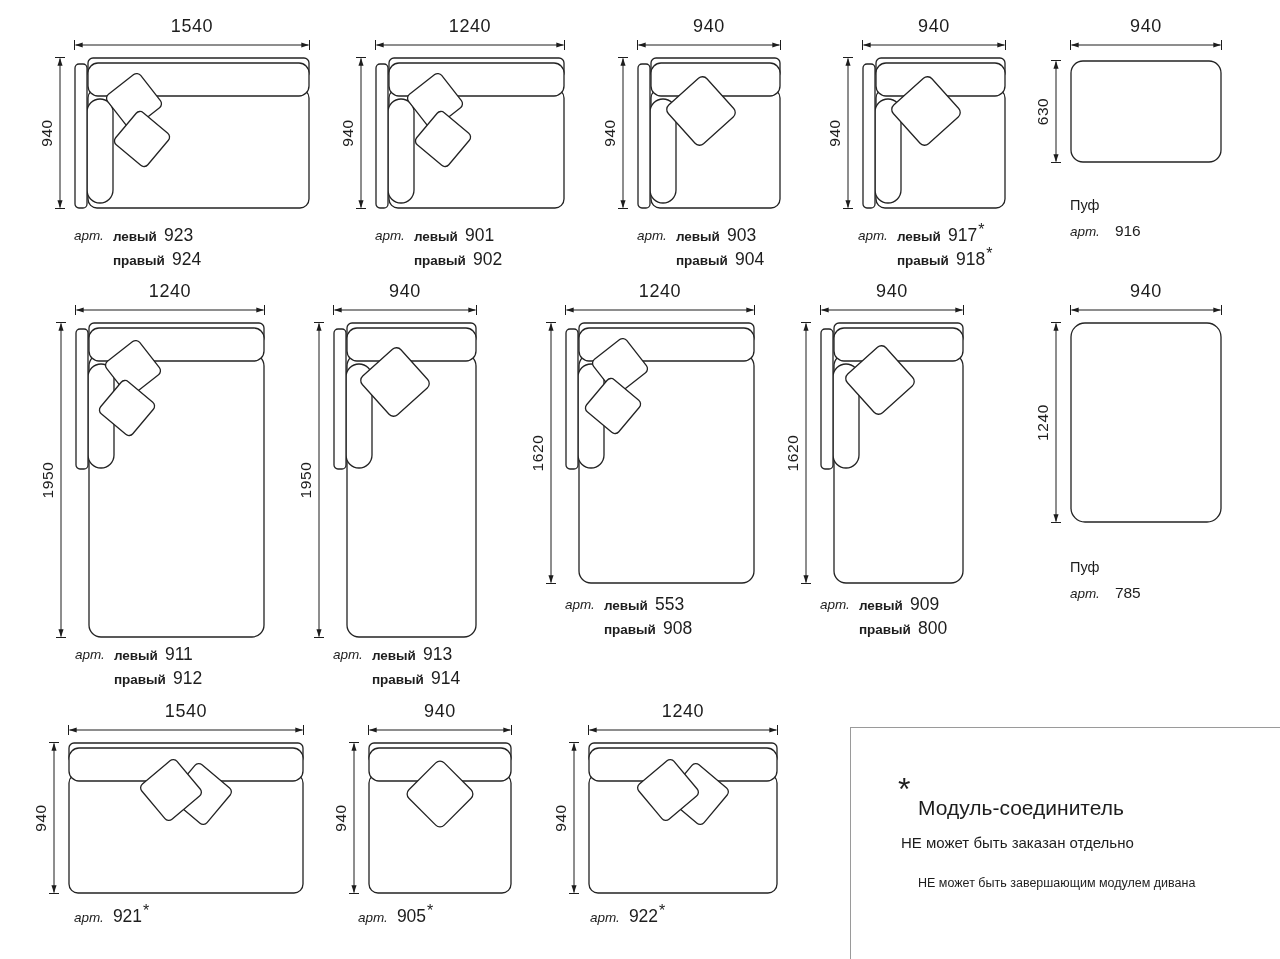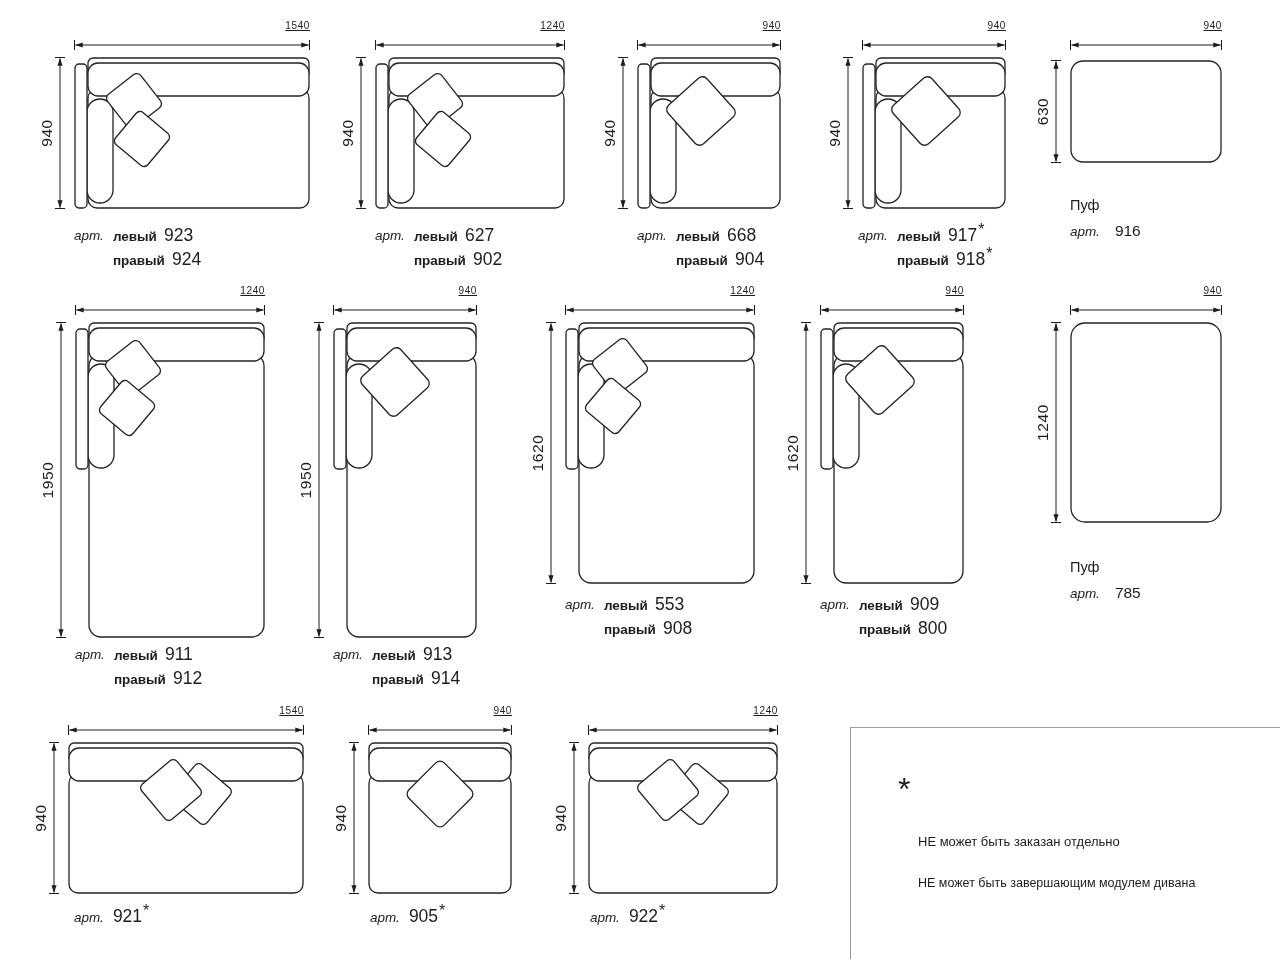--- a/index.html
+++ b/index.html
@@ -1,20 +1,20 @@
 <!DOCTYPE html>
 <html><head>
 <meta charset="utf-8">
 <style>
   * { margin:0; padding:0; box-sizing:border-box; }
   html,body { background:#fff; }
   body { font-family:"Liberation Sans", sans-serif; color:#1d1d1d; }
   #canvas { position:relative; width:1280px; height:959px; background:#fff; overflow:hidden; }
 
-  .hlabel { position:absolute; text-align:right; font-size:10px; line-height:16px; letter-spacing:.6px;text-decoration:underline; }
+  .hlabel { position:absolute; text-align:center; font-size:18px; line-height:16px; letter-spacing:.6px; }
   .vlabel { position:absolute; transform:rotate(-90deg); transform-origin:0 0; text-align:center;
             font-size:15.5px; height:18px; line-height:18px; letter-spacing:.6px; }
 
   svg.dim  { position:absolute; overflow:visible; }
   svg.draw { position:absolute; overflow:visible; }
   .dl { stroke:#1d1d1d; stroke-width:1; fill:none; }
   .am { marker-start:url(#arrowhead); marker-end:url(#arrowhead); }
   .pc { fill:#ffffff; stroke:#232323; stroke-width:1.3; }
 
   .cap { position:absolute; display:flex; align-items:flex-start; white-space:nowrap; }
@@ -30,21 +30,21 @@
   .pcap { position:absolute; }
   .pcap .pname { font-size:14.5px; line-height:18px; margin-bottom:8px; }
   .pcap .prow { white-space:nowrap; }
   .pcap .art { font-style:italic; font-size:13.5px; margin-right:15px; }
   .pcap .pnum { font-size:15.5px;margin-top:36px; }
 
   .legend { position:absolute; left:850px; top:727px; width:430px; height:232px;
             border-left:1px solid #9a9a9a; border-top:1px solid #9a9a9a; }
   .lg-star  { position:absolute; left:47px; top:46px; font-size:32px; line-height:30px; }
   .lg-title { position:absolute; left:67px; top:68px; font-size:21px; line-height:24px; }
-  .lg-n1 { position:absolute; left:67px; top:106px; font-size:13px; }
+  .lg-n1 { position:absolute; left:50px; top:106px; font-size:15px; }
   .lg-n2 { position:absolute; left:67px; top:148px; font-size:12.5px; }
 </style>
 </head>
 <body>
 
 <div id="canvas">
 
   <svg width="0" height="0" style="position:absolute">
     <defs>
       <marker id="arrowhead" viewBox="0 0 10 10" refX="9" refY="5" markerWidth="8" markerHeight="8" orient="auto-start-reverse">
@@ -99,21 +99,21 @@
     <rect class="pc" x="14" y="32" width="175" height="119" rx="9"></rect>
     <rect class="pc" x="13" y="42" width="26" height="104" rx="13"></rect>
     <rect class="pc" x="14" y="6" width="175" height="33" rx="10"></rect>
     <rect class="pc" x="1" y="7" width="12" height="144" rx="4"></rect>
     <rect class="pc" x="39" y="23" width="42" height="42" rx="5" transform="rotate(52 60 44)"></rect>
     <rect class="pc" x="47" y="61" width="42" height="42" rx="5" transform="rotate(40 68 82)"></rect>
   </svg>
   <div class="cap" style="left:375px;top:225px">
     <span class="art">арт.</span>
     <div class="cap-col">
-      <div class="cap-line"><span class="side">левый</span><span class="num">627</span></div>
+      <div class="cap-line"><span class="side">левый</span><span class="num">901</span></div>
       <div class="cap-line"><span class="side">правый</span><span class="num">902</span></div>
     </div>
   </div>
 
   <div class="hlabel" style="left:637px;top:18px;width:144px">940</div>
   <svg class="dim" style="left:637px;top:38px" width="144" height="14">
     <line class="dl" x1="0.5" y1="2" x2="0.5" y2="12"></line>
       <line class="dl" x1="143.5" y1="2" x2="143.5" y2="12"></line>
     <line class="dl am" x1="1.5" y1="7" x2="142.5" y2="7"></line>
   </svg>
@@ -127,21 +127,21 @@
     <rect class="pc" x="14" y="1" width="129" height="20" rx="5"></rect>
     <rect class="pc" x="14" y="32" width="129" height="119" rx="9"></rect>
     <rect class="pc" x="13" y="42" width="26" height="104" rx="13"></rect>
     <rect class="pc" x="14" y="6" width="129" height="33" rx="10"></rect>
     <rect class="pc" x="1" y="7" width="12" height="144" rx="4"></rect>
     <rect class="pc" x="38" y="28" width="52" height="52" rx="6" transform="rotate(48 64 54)"></rect>
   </svg>
   <div class="cap" style="left:637px;top:225px">
     <span class="art">арт.</span>
     <div class="cap-col">
-      <div class="cap-line"><span class="side">левый</span><span class="num">668</span></div>
+      <div class="cap-line"><span class="side">левый</span><span class="num">903</span></div>
       <div class="cap-line"><span class="side">правый</span><span class="num">904</span></div>
     </div>
   </div>
 
   <div class="hlabel" style="left:862px;top:18px;width:144px">940</div>
   <svg class="dim" style="left:862px;top:38px" width="144" height="14">
     <line class="dl" x1="0.5" y1="2" x2="0.5" y2="12"></line>
       <line class="dl" x1="143.5" y1="2" x2="143.5" y2="12"></line>
     <line class="dl am" x1="1.5" y1="7" x2="142.5" y2="7"></line>
   </svg>
@@ -355,21 +355,21 @@
       <line class="dl" x1="2" y1="151.5" x2="12" y2="151.5"></line>
     <line class="dl am" x1="7" y1="1.5" x2="7" y2="150.5"></line>
   </svg>
   <div class="vlabel" style="left:332px;top:894px;width:152px">940</div>
   <svg class="draw" style="left:368px;top:742px" width="144" height="152">
     <rect class="pc" x="1" y="1" width="142" height="20" rx="5"></rect>
     <rect class="pc" x="1" y="32" width="142" height="119" rx="9"></rect>
     <rect class="pc" x="1" y="6" width="142" height="33" rx="10"></rect>
     <rect class="pc" x="47" y="27" width="50" height="50" rx="6" transform="rotate(45 72 52)"></rect>
   </svg>
-  <div class="cap3" style="left:370px;top:906px">
+  <div class="cap3" style="left:358px;top:906px">
     <span class="art">арт.</span><span class="num">905</span><span class="sup">*</span>
   </div>
 
   <div class="hlabel" style="left:588px;top:703px;width:190px">1240</div>
   <svg class="dim" style="left:588px;top:723px" width="190" height="14">
     <line class="dl" x1="0.5" y1="2" x2="0.5" y2="12"></line>
       <line class="dl" x1="189.5" y1="2" x2="189.5" y2="12"></line>
     <line class="dl am" x1="1.5" y1="7" x2="188.5" y2="7"></line>
   </svg>
   <svg class="dim" style="left:567px;top:742px" width="14" height="152">
@@ -384,17 +384,18 @@
     <rect class="pc" x="1" y="6" width="188" height="33" rx="10"></rect>
     <rect class="pc" x="87" y="29" width="46" height="46" rx="5" transform="rotate(40 110 52)"></rect>
     <rect class="pc" x="57" y="25" width="46" height="46" rx="5" transform="rotate(50 80 48)"></rect>
   </svg>
   <div class="cap3" style="left:590px;top:906px">
     <span class="art">арт.</span><span class="num">922</span><span class="sup">*</span>
   </div>
 
   <div class="legend">
     <span class="lg-star">*</span>
+    <div class="lg-title">Модуль-соединитель</div>
     <div class="lg-n1">НЕ может быть заказан отдельно</div>
     <div class="lg-n2">НЕ может быть завершающим модулем дивана</div>
   </div>
 
 </div>
 
 </body></html>

